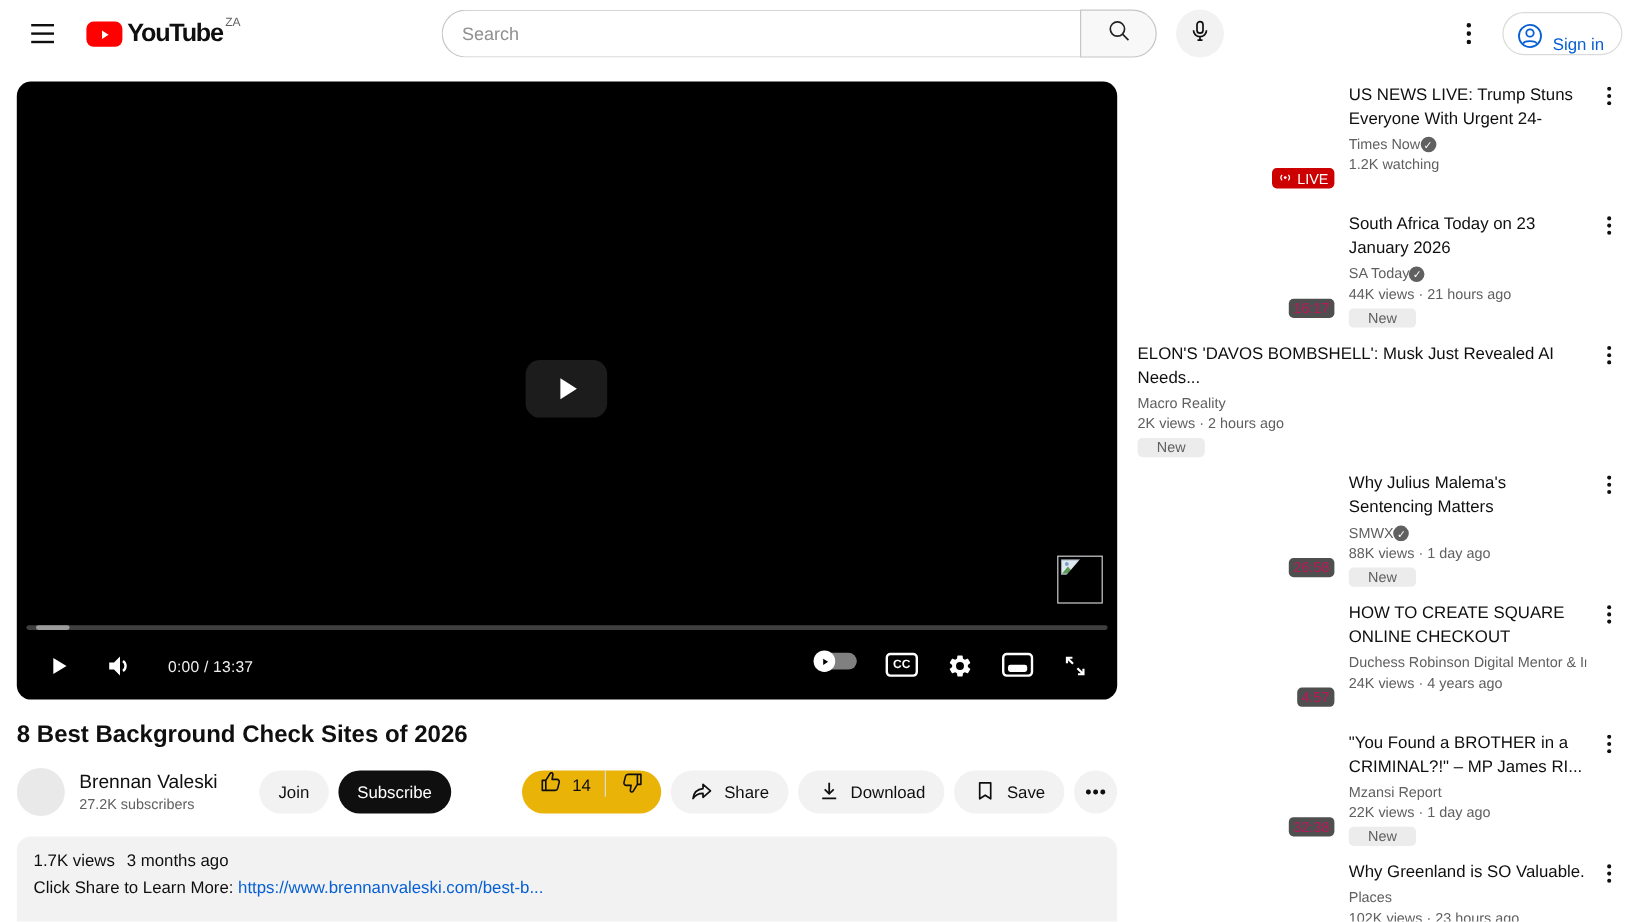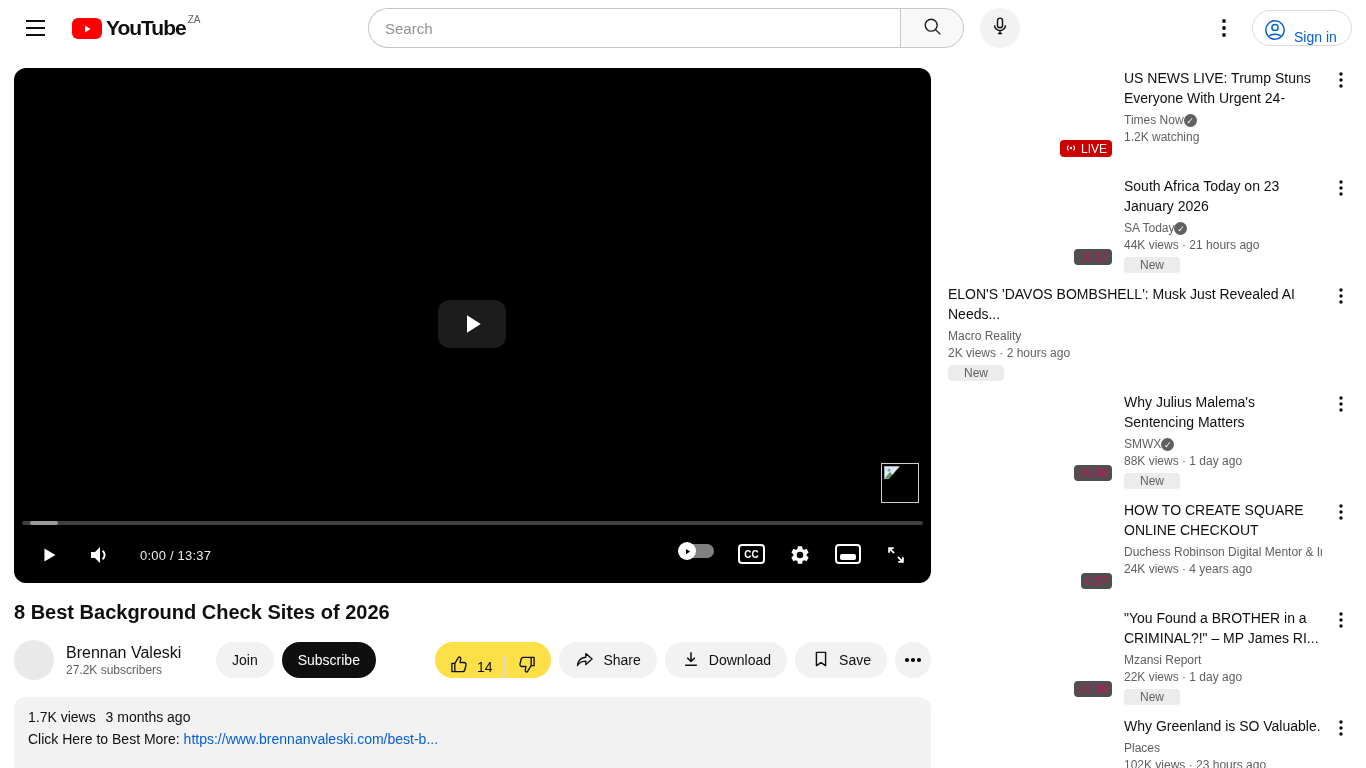--- a/index.html
+++ b/index.html
@@ -44,21 +44,21 @@
   .below { position: absolute; left: 14px; top: 583px; width: 917px; }
   .vid-title { font-size: 20px; font-weight: 700; margin-top: 15px; line-height: 28px; }
   .channel-row { display: flex; align-items: center; margin-top: 10px; height: 48px; }
   .avatar { width: 40px; height: 40px; border-radius: 50%; background: #e9e9e9; flex-shrink: 0; cursor: pointer; }
   .ch-meta { margin-left: 12px; margin-right: 22px; min-width: 128px; }
   .ch-name { font-size: 16px; font-weight: 500; cursor: pointer; }
   .ch-subs { font-size: 12px; color: #606060; margin-top: 1px; }
   .pill { height: 36px; border-radius: 18px; background: #f2f2f2; border: none; display: flex; align-items: center; gap: 8px; padding: 0 16px; font-size: 14px; font-weight: 500; color: #0f0f0f; cursor: pointer; font-family: "Liberation Sans", sans-serif; }
   .pill.dark { background: #0f0f0f; color: #fff; margin-left: 8px; }
   .actions { display: flex; align-items: center; gap: 8px; margin-left: auto; }
-  .like-pill { height: 36px; border-radius: 18px; background: #fde047; display: flex; align-items: flex-end; }
+  .like-pill { height: 36px; border-radius: 18px; background: #eab308; display: flex; align-items: flex-start; }
   .like-seg { display: flex; align-items: center; gap: 8px; padding: 0 12px 0 14px; cursor: pointer; font-size: 14px; font-weight: 500; }
   .like-div { width: 1px; height: 22px; background: #d9d9d9; }
   .dislike-seg { padding: 0 14px 0 12px; cursor: pointer; display: flex; align-items: center; }
   .more-circle { width: 36px; height: 36px; border-radius: 50%; background: #f2f2f2; display: flex; align-items: center; justify-content: center; gap: 2.5px; cursor: pointer; }
   .more-circle i { width: 3.5px; height: 3.5px; border-radius: 50%; background: #0f0f0f; }
   .desc-box { margin-top: 13px; background: #f2f2f2; border-radius: 12px; padding: 12px 14px; height: 120px; font-size: 14px; cursor: pointer; }
   .desc-meta { font-weight: 500; }
   .desc-meta span { margin-right: 6px; }
   .desc-line { margin-top: 4px; line-height: 20px; }
   .desc-link { color: #065fd4; text-decoration: none; cursor: pointer; }
@@ -269,21 +269,21 @@
         </div>
     </div>
   </div>
 
   <div class="desc-box">
     <div class="desc-meta">
       <span>1.7K views</span>
       <span>3 months ago</span>
     </div>
     <div class="desc-line">
-      <span>Click Here to Best More: </span><a class="desc-link">https://www.brennanvaleski.com/best-b...</a>
+      <span>Click Share to Learn More: </span><a class="desc-link">https://www.brennanvaleski.com/best-b...</a>
     </div>
 
   </div>
 </main>
 
 <aside class="sidebar">
 
   <div class="sb-item">
     <div class="sb-thumb">
       <span class="live-badge">

